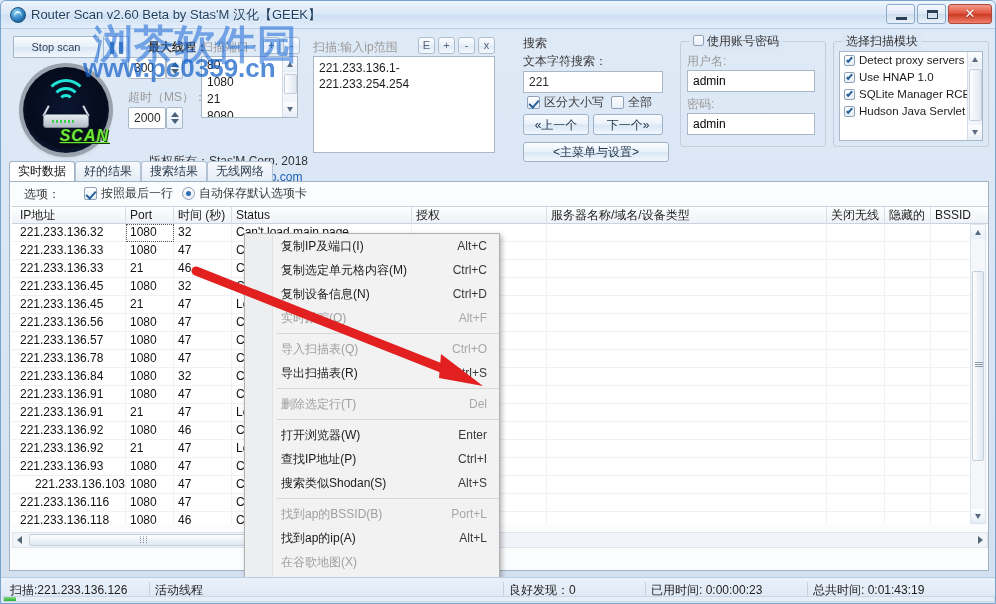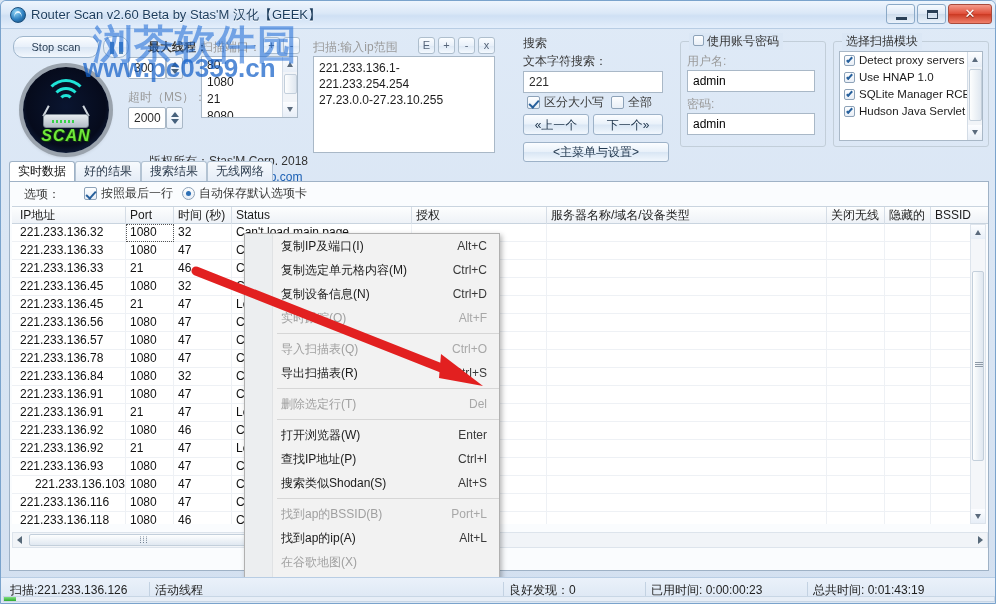--- a/index.html
+++ b/index.html
@@ -71,21 +71,21 @@
   }
   .wm3 {
     left: 82px; top: 52px; font-size: 26px; color: rgba(20,95,200,0.72);
   }
 
   
   .toppanel { position: absolute; left: 0; top: 28px; width: 996px; height: 130px; }
 
   .flat-btn {
     position: absolute;
-    border: 1px solid #9fb6cc; border-radius: 10px;
+    border: 1px solid #9fb6cc; border-radius: 1px;
     background: linear-gradient(to bottom, #fbfdff 0%, #e8f0fa 48%, #dae6f4 52%, #f2f7fd 100%);
     color: #2a3f56; text-align: center; cursor: default;
   }
   .stop-btn { left: 12px; top: 7px; width: 86px; height: 22px; line-height: 20px; font-size: 11px; }
   .pause-btn { left: 102px; top: 7px; width: 26px; height: 22px; line-height: 20px; }
   .pause-glyph { display: inline-block; color: #4a7fb5; font-size: 12px; letter-spacing: -1px; }
 
   .scanlogo {
     position: absolute; left: 22px; top: 38px; width: 86px; height: 86px;
     border-radius: 50%;
@@ -98,23 +98,23 @@
   .arc2 { top: 20px; width: 30px; height: 30px; }
   .arc3 { top: 27px; width: 16px; height: 16px; }
   .router-box { position: absolute; left: 50%; top: 47px; transform: translateX(-50%);
     width: 46px; height: 14px; border-radius: 3px;
     background: linear-gradient(to bottom, #e6ebf0 0%, #b3bcc6 100%); border: 1px solid #7d8892; }
   .router-box::after { content: ""; position: absolute; left: 8px; top: 5px; width: 22px; height: 3px;
     background: repeating-linear-gradient(to right, #39d24a 0 2px, transparent 2px 4px); }
   .router-leg { position: absolute; width: 2px; height: 12px; background: #cfd6dd; top: 38px; }
   .leg-l { left: 22px; transform: rotate(28deg); }
   .leg-r { right: 22px; transform: rotate(-28deg); }
-  .scan-word { position: absolute; left: 0; top: 60px; width: 100%; text-align: center;
+  .scan-word { position: absolute; left: 0; top: 60px; width: 100%; text-align: right;
     font-size: 16px; font-weight: bold; font-style: italic; color: #6fe83a;
-    text-shadow: 1px 1px 0 #14400a, -1px 0 0 #14400a; letter-spacing: 1px; }
+    text-shadow: 1px 1px 0 #14400a, -1px 0 0 #14400a; letter-spacing: 1px; text-decoration: underline; }
 
   .lbl { position: absolute; color: #3a3a3a; white-space: nowrap; }
   .lbl-dim { color: #9a9a9a; }
 
   .numbox {
     position: absolute; height: 22px; border: 1px solid #a9b8c7; background: #fff;
     border-radius: 2px; padding: 3px 4px 0 5px; font-size: 12px; color: #2a2a2a;
   }
   .spin {
     position: absolute; width: 17px; height: 22px; border: 1px solid #a9b8c7; border-radius: 2px;
@@ -329,21 +329,20 @@
       </div>
     </div>
 
     <div class="lbl lbl-dim" style="left:312px; top:10px;">扫描:输入ip范围</div>
     <div class="smallbtn" style="left:417px; top:8px;">E</div>
     <div class="smallbtn" style="left:437px; top:8px;">+</div>
     <div class="smallbtn" style="left:457px; top:8px;">-</div>
     <div class="smallbtn" style="left:477px; top:8px;">x</div>
     <div class="ta" style="left:312px; top:27px; width:182px; height:97px;">
       <div>221.233.136.1-221.233.254.254</div>
-      <div>27.23.0.0-27.23.10.255</div>
     </div>
 
     <div class="gbox" style="left:516px; top:4px; width:152px; height:118px; border-color:transparent;"></div>
     <div class="lbl" style="left:522px; top:6px;">搜索</div>
     <div class="lbl" style="left:522px; top:24px;">文本字符搜索：</div>
     <div class="textbox" style="left:522px; top:42px; width:140px;">221</div>
     <div class="cbx on" style="left:526px; top:67px;"></div>
     <div class="lbl" style="left:543px; top:65px;">区分大小写</div>
     <div class="cbx" style="left:610px; top:67px;"></div>
     <div class="lbl" style="left:627px; top:65px;">全部</div>

